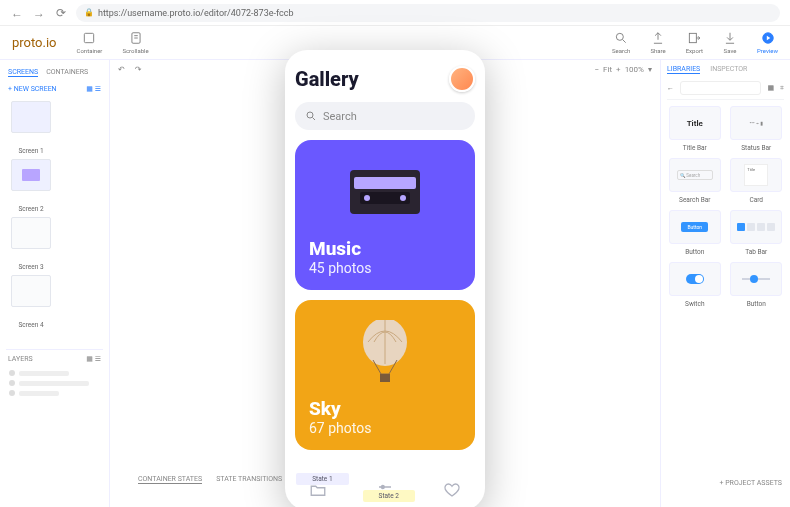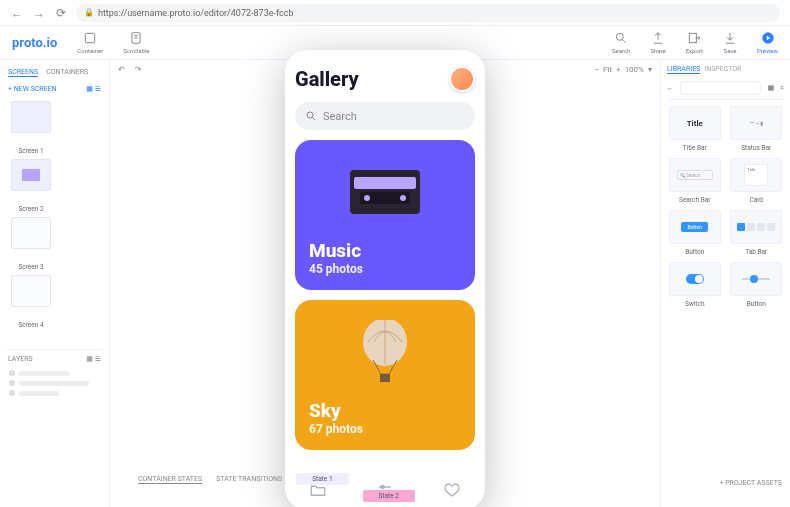--- a/index.html
+++ b/index.html
@@ -6,21 +6,21 @@
   body { width: 790px; height: 507px; background: #fff; overflow: hidden; position: relative; }
 
   
   .browser-bar { height: 26px; display: flex; align-items: center; padding: 0 10px; gap: 8px; border-bottom: 1px solid #eee; }
   .nav-btn { width: 14px; height: 14px; color: #888; font-size: 12px; display:flex; align-items:center; justify-content:center; cursor:pointer;}
   .url-bar { flex: 1; height: 18px; border-radius: 9px; background: #f4f5f7; font-size: 9px; color: #666; display:flex; align-items:center; padding: 0 8px; gap:4px;}
   .lock-ic { font-size:8px; }
 
   
   .app-header { height: 34px; display:flex; align-items:center; padding: 0 12px; border-bottom:1px solid #eef; gap:20px;}
-  .logo { font-weight:700; font-size:13px; color:#3b82f6; }
+  .logo { font-weight:400; font-size:13px; color:#a16207; }
   .hdr-ic { display:flex; flex-direction:column; align-items:center; font-size:6px; color:#777; gap:2px; cursor:pointer;}
   .hdr-ic svg { width:14px; height:14px; stroke:#777; fill:none; stroke-width:1.5;}
 
   .main { display:flex; height: calc(507px - 26px - 34px); position:relative;}
 
   
   .left-panel { width: 110px; border-right:1px solid #eef; padding:4px 6px; font-size:8px; color:#555;}
   .lp-tabs { display:flex; gap:8px; font-size:7px; color:#888; padding:4px 2px;}
   .lp-tab.active { color:#2b7fff; border-bottom:1px solid #2b7fff;}
   .new-screen { color:#2b7fff; font-size:7px; padding:4px 2px; display:flex; justify-content:space-between; align-items:center;}
@@ -47,35 +47,35 @@
   .card { border-radius:16px; padding:14px; color:#fff; margin-bottom:10px; display:flex; flex-direction:column; justify-content:flex-end; height:150px; position:relative;}
   .card-music { background:#6a58ff; }
   .card-sky   { background:#f2a516; }
   .cassette { position:absolute; top:30px; left:50%; transform:translateX(-50%); width:70px; height:44px; background:#2a2430; border-radius:4px; display:flex; flex-direction:column; justify-content:center; padding:4px;}
   .cas-top{height:12px;background:#b7a6ff;border-radius:2px;}
   .cas-mid{height:12px;background:#1a1520;margin:3px 6px;border-radius:2px;display:flex;justify-content:space-between;align-items:center;padding:0 4px;}
   .cas-mid::before,.cas-mid::after{content:'';width:6px;height:6px;border-radius:50%;background:#b7a6ff;}
   .balloon { position:absolute; top:20px; left:50%; transform:translateX(-50%);}
   .balloon svg{width:54px;height:68px;}
   .card-title { font-size:19px; font-weight:800;}
-  .card-sub { font-size:12px; opacity:.9;font-weight:bold;}
+  .card-sub { font-size:14px; opacity:.9;}
   .dev-nav { position:absolute; bottom:0; left:0; right:0; height:40px; display:flex; justify-content:space-around; align-items:center;}
   .dev-nav svg{width:18px;height:18px;stroke:#b0b3c0;fill:none;stroke-width:1.8;}
 
   
   .states-bar { position:absolute; bottom:20px; left:130px; right:0; height:16px; font-size:7px; color:#888; display:flex; align-items:center; gap:14px; padding:0 8px;}
   .states-tab{border-bottom:1px solid #888;}
   .state-pill{background:#eef;padding:2px 16px;font-size:6.5px;border-radius:2px;color:#556;}
-  .state-pill.alt{background:#f9a8d4;margin-top:34px;}
+  .state-pill.alt{background:#fef9c3;margin-top:34px;}
 
   .proj-assets{position:absolute;bottom:20px;right:8px;font-size:7px;color:#888;}
 
   
   .right-panel { width:130px; border-left:1px solid #eef; padding:2px 6px; font-size:7px; color:#666;}
-  .rp-tabs{display:flex;gap:4px;font-size:7px;color:#aaa;padding:3px 0;}
+  .rp-tabs{display:flex;gap:10px;font-size:7px;color:#aaa;padding:3px 0;}
   .rp-tab.active{color:#2b7fff;border-bottom:1px solid #2b7fff;}
   .rp-toolbar{display:flex;gap:6px;align-items:center;padding:4px 0;border-bottom:1px solid #f2f3f6;}
   .rp-search{height:14px;border:1px solid #eee;border-radius:3px;flex:1;}
   .rp-grid{display:grid;grid-template-columns:1fr 1fr;gap:6px;padding-top:6px;}
   .lib-item{display:flex;flex-direction:column;align-items:center;gap:4px;font-size:6.5px;color:#666;}
   .lib-prev{width:52px;height:34px;background:#f7f8fb;border:1px solid #eef;border-radius:3px;display:flex;align-items:center;justify-content:center;}
   .tb-mock{font-size:8px;font-weight:600;color:#222;}
   .sb-mock{font-size:5px;color:#888;}
   .btn-mock{background:#3395ff;color:#fff;font-size:5px;padding:2px 6px;border-radius:2px;}
   .sw-mock{width:18px;height:10px;background:#3395ff;border-radius:5px;position:relative;}

